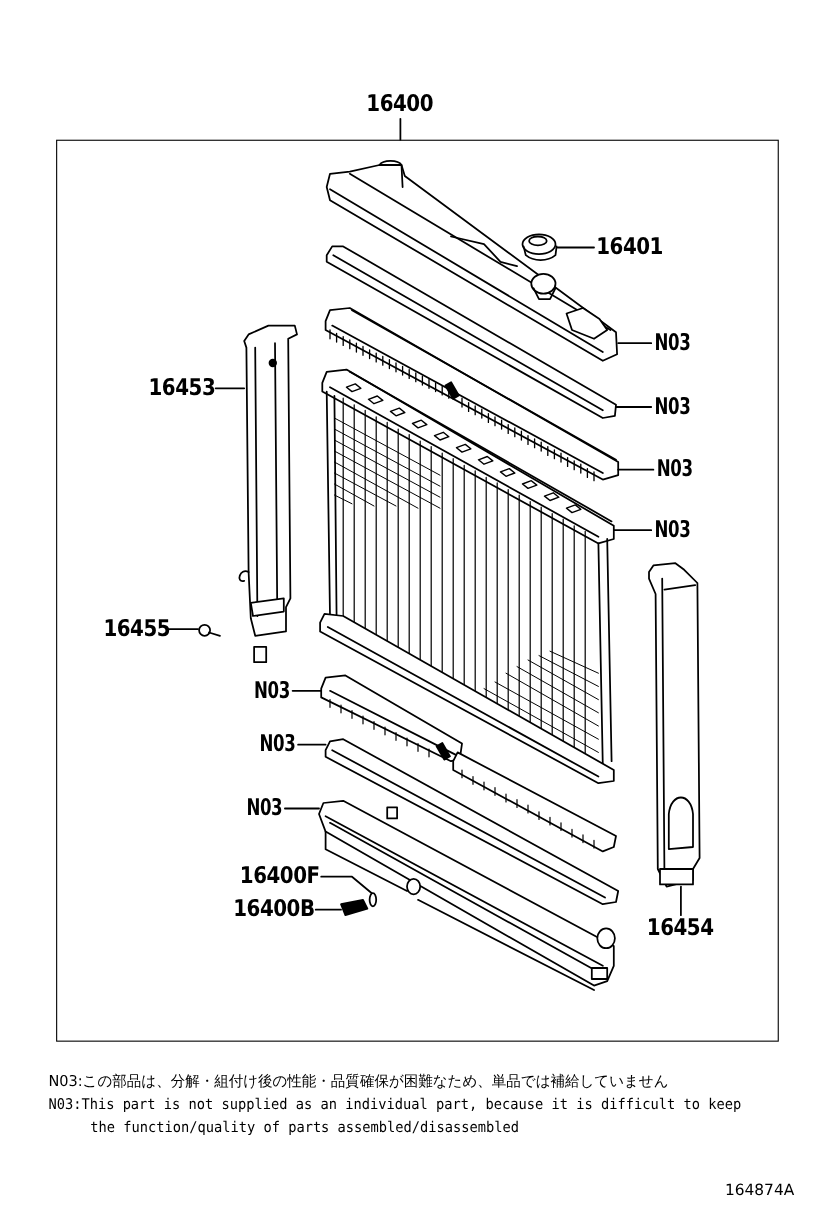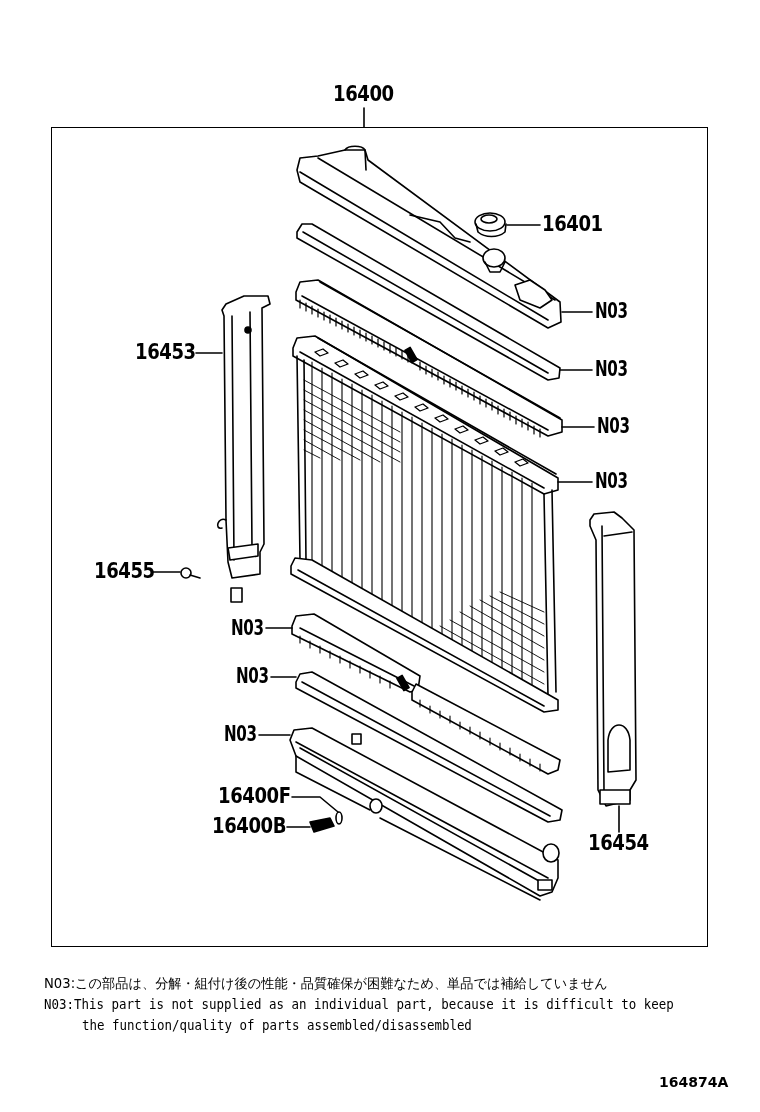--- a/index.html
+++ b/index.html
@@ -10,21 +10,21 @@
            border:1px solid #000; box-sizing:border-box; }
   .lbl { position:absolute; font-family:"DejaVu Sans","Liberation Sans",sans-serif;
          font-size:21px; font-weight:bold; letter-spacing:-0.5px; line-height:1;
          transform:scaleX(0.86); transform-origin:left top; white-space:nowrap; }
   .lbl.n03 { transform:scaleX(0.72); }
   .note { position:absolute; left:44px; font-size:13.4px; line-height:1;
           white-space:nowrap; transform:scaleX(0.93); transform-origin:left top;
           font-family:"DejaVu Sans Mono","Liberation Mono",monospace; }
   .note-jp { font-family:"DejaVu Sans","Liberation Sans",sans-serif; font-size:13.6px; transform:scaleX(0.97);}
   .code { position:absolute; left:659px; top:1074px; font-size:14px;
-          font-family:"DejaVu Sans","Liberation Sans",sans-serif;font-weight:bold; }
+          font-family:"DejaVu Sans","Liberation Sans",sans-serif; }
   svg { position:absolute; left:0; top:0; }
   svg * { vector-effect:non-scaling-stroke; }
 </style>
 </head>
 <body>
 
 <div class="canvas">
 
   <div class="frame"></div>
 

